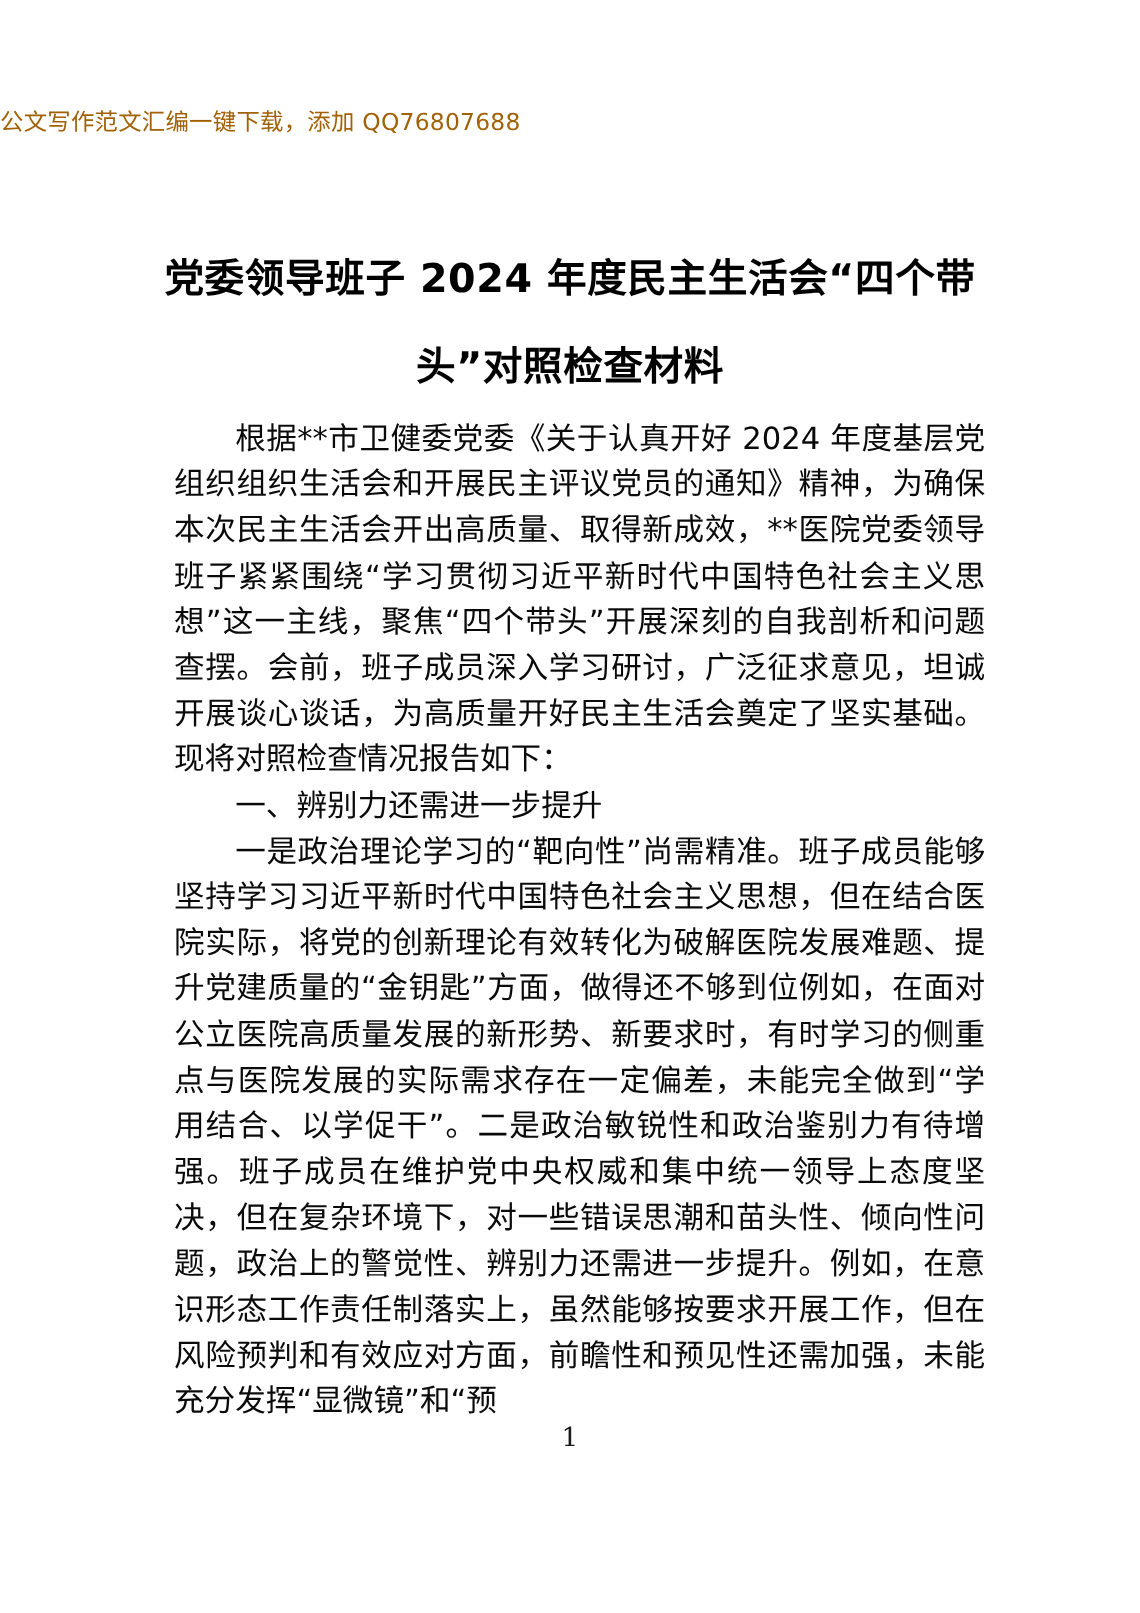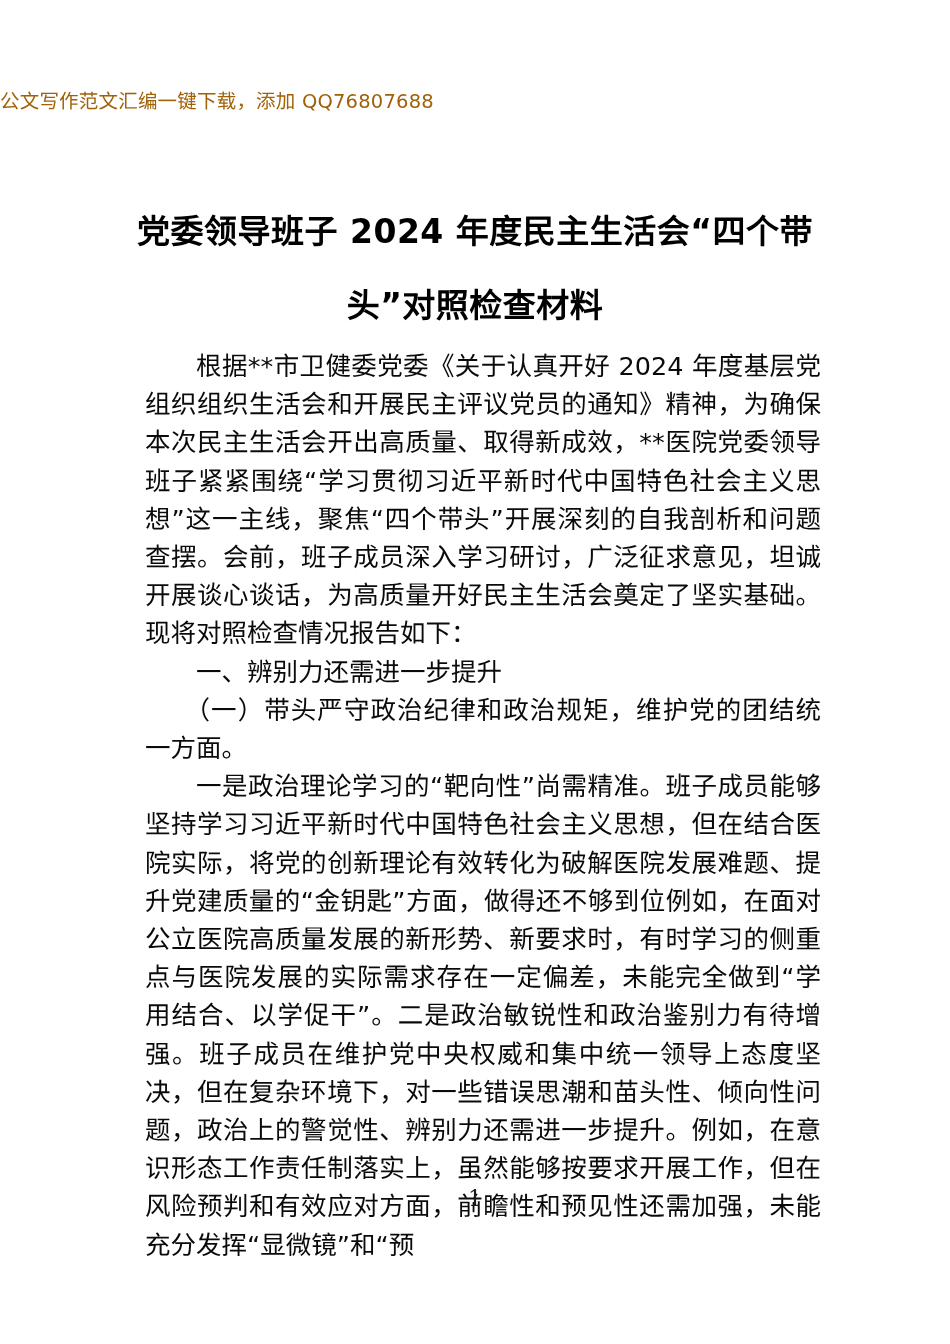--- a/index.html
+++ b/index.html
@@ -101,19 +101,18 @@
 
 <div class="page">
 
   <div class="promo-header">公文写作范文汇编一键下载，添加 QQ76807688</div>
 
   <h1 class="doc-title">党委领导班子 2024 年度民主生活会“四个带头”对照检查材料</h1>
 
   <div class="body-block">
     <p class="para-0">根据**市卫健委党委《关于认真开好 2024 年度基层党组织组织生活会和开展民主评议党员的通知》精神，为确保本次民主生活会开出高质量、取得新成效，**医院党委领导班子紧紧围绕“学习贯彻习近平新时代中国特色社会主义思想”这一主线，聚焦“四个带头”开展深刻的自我剖析和问题查摆。会前，班子成员深入学习研讨，广泛征求意见，坦诚开展谈心谈话，为高质量开好民主生活会奠定了坚实基础。现将对照检查情况报告如下：</p>
     <p class="heading-line">一、辨别力还需进一步提升</p>
-    <p class="paren-line">（一）带头严守政治纪律和政治规矩，维护党的团结统一方面。</p>
     <p class="para-3">一是政治理论学习的“靶向性”尚需精准。班子成员能够坚持学习习近平新时代中国特色社会主义思想，但在结合医院实际，将党的创新理论有效转化为破解医院发展难题、提升党建质量的“金钥匙”方面，做得还不够到位例如，在面对公立医院高质量发展的新形势、新要求时，有时学习的侧重点与医院发展的实际需求存在一定偏差，未能完全做到“学用结合、以学促干”。二是政治敏锐性和政治鉴别力有待增强。班子成员在维护党中央权威和集中统一领导上态度坚决，但在复杂环境下，对一些错误思潮和苗头性、倾向性问题，政治上的警觉性、辨别力还需进一步提升。例如，在意识形态工作责任制落实上，虽然能够按要求开展工作，但在风险预判和有效应对方面，前瞻性和预见性还需加强，未能充分发挥“显微镜”和“预</p>
   </div>
 
   <div class="page-number">1</div>
 
 </div>
 
 </body></html>

